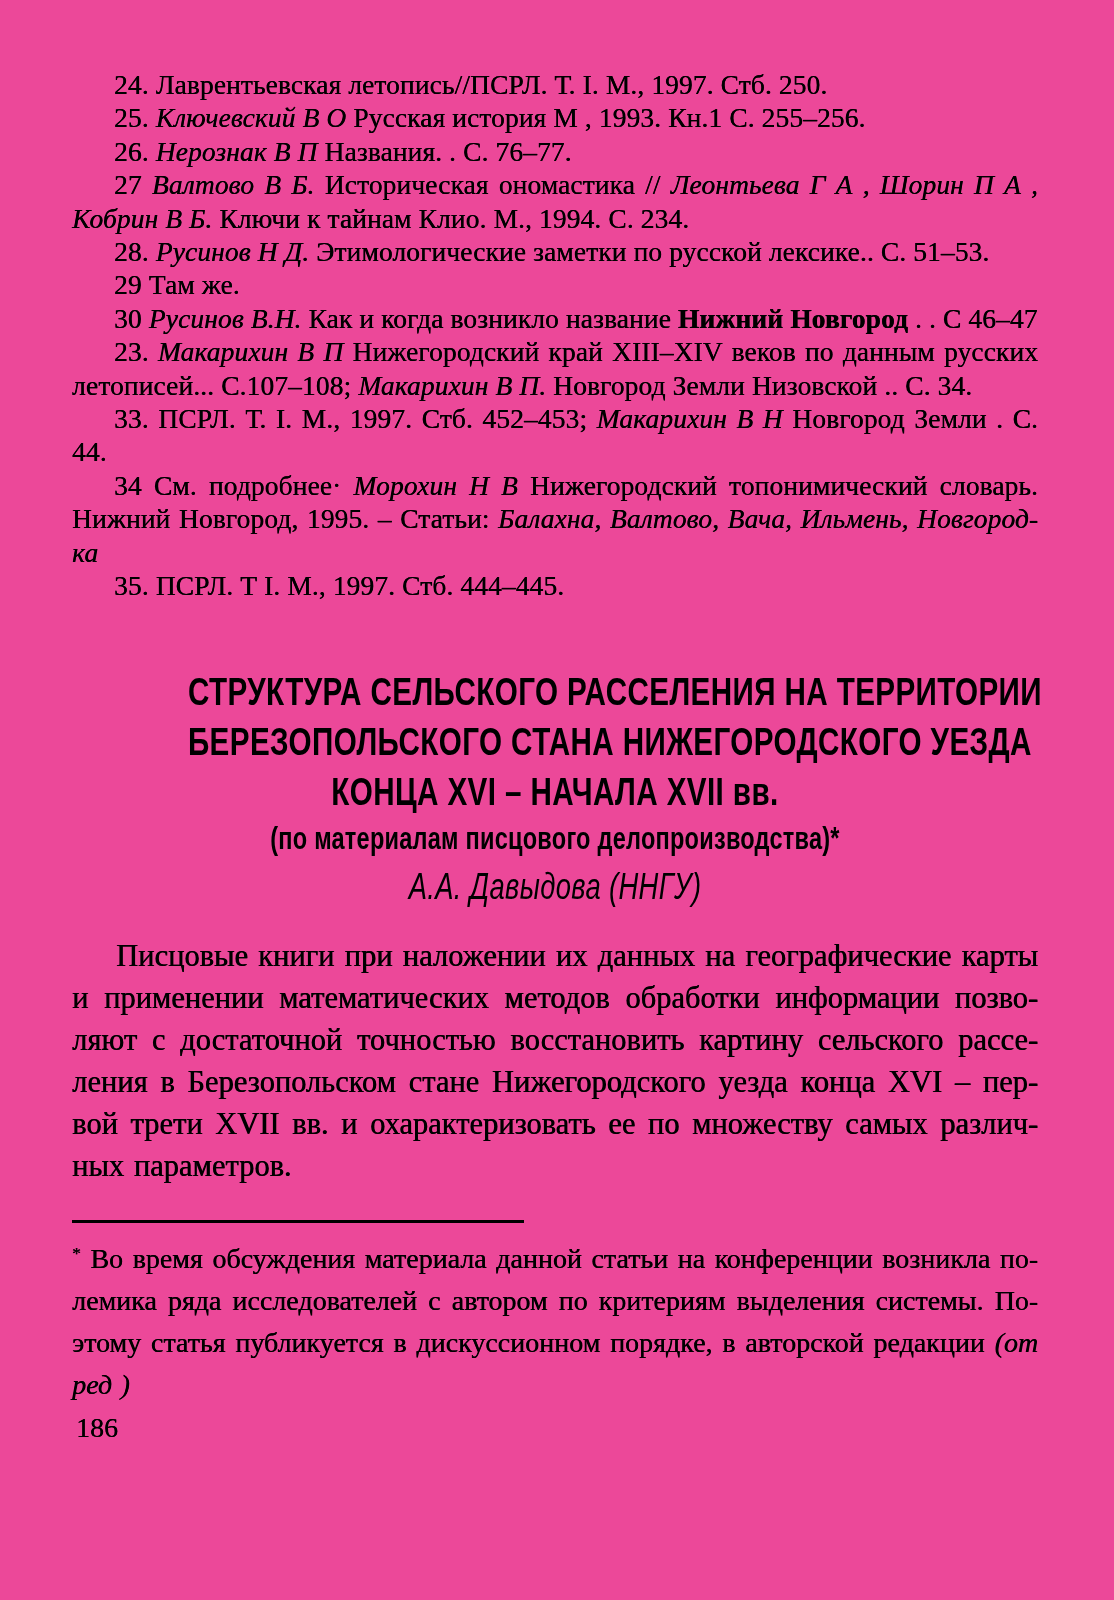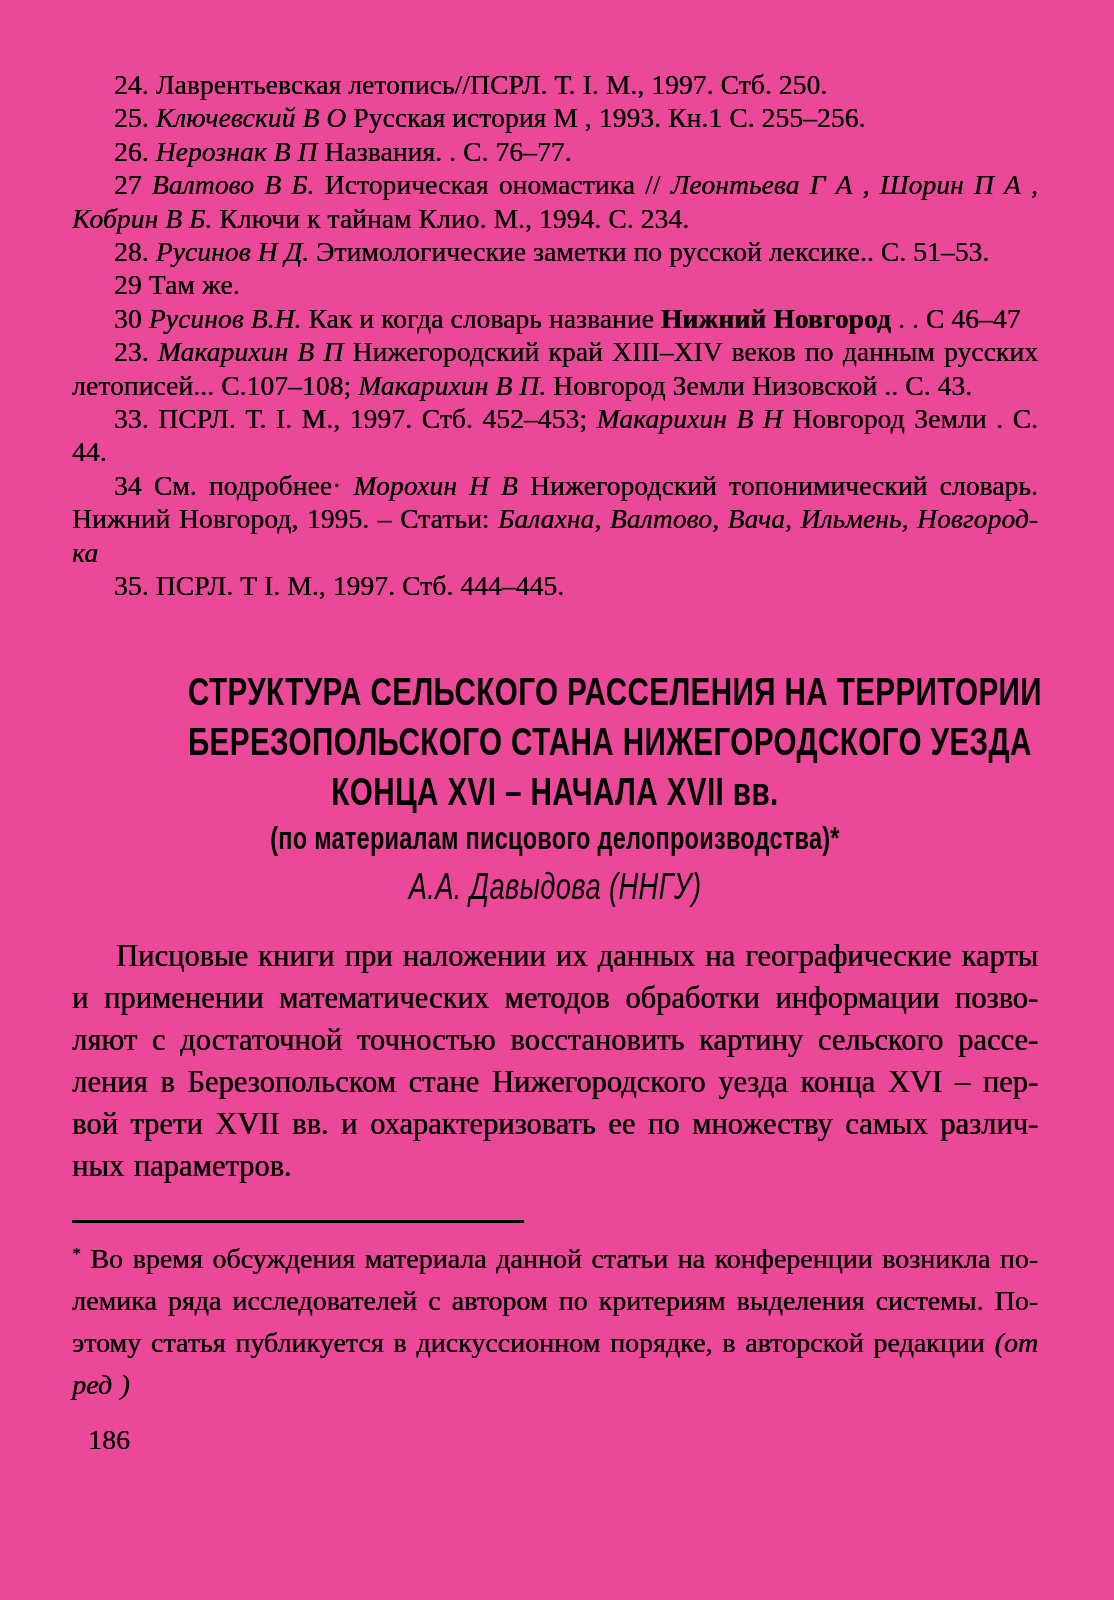--- a/index.html
+++ b/index.html
@@ -89,21 +89,21 @@
   }
   .footnote {
     margin: 15px 0 0 0;
     font-size: 28px;
     line-height: 42px;
     text-align: justify;
     text-shadow: 0.45px 0 0 currentColor;
     word-spacing: 1.5px;
   }
   .pageno {
-    margin: 16px;
+    margin: 4px;
     font-size: 28px;
     line-height: 36px;
     text-shadow: 0.35px 0 0 currentColor;
   }
 
   .it { font-style: italic; }
   .bd { font-weight: bold; }
   .sup {
     font-size: 0.62em;
     vertical-align: 0.5em;
@@ -116,22 +116,22 @@
 <div class="page">
   <div class="content">
 
     <div class="refs">
         <p><span>24. Лаврентьевская летопись//ПСРЛ. Т. I. М., 1997. Стб. 250.</span></p>
         <p><span>25. </span><span class="it">Ключевский В О</span><span>  Русская история  М , 1993. Кн.1  С. 255–256.</span></p>
         <p><span>26. </span><span class="it">Нерознак В П</span><span>  Названия. . С. 76–77.</span></p>
         <p><span>27  </span><span class="it">Валтово В Б.</span><span> Историческая ономастика // </span><span class="it">Леонтьева Г А , Шорин П А , Кобрин В Б.</span><span> Ключи к тайнам Клио. М., 1994. С. 234.</span></p>
         <p><span>28. </span><span class="it">Русинов Н Д.</span><span> Этимологические заметки по русской лексике..  С. 51–53.</span></p>
         <p><span>29  Там же.</span></p>
-        <p><span>30  </span><span class="it">Русинов В.Н.</span><span> Как и когда словарь название </span><span class="bd">Нижний Новгород</span><span> . . С 46–47</span></p>
-        <p><span>23. </span><span class="it">Макарихин В П</span><span>  Нижегородский край XIII–XIV веков по данным русских летописей... С.107–108; </span><span class="it">Макарихин В П.</span><span> Новгород Земли Низовской .. С. 43.</span></p>
+        <p><span>30  </span><span class="it">Русинов В.Н.</span><span> Как и когда возникло название </span><span class="bd">Нижний Новгород</span><span> . . С 46–47</span></p>
+        <p><span>23. </span><span class="it">Макарихин В П</span><span>  Нижегородский край XIII–XIV веков по данным русских летописей... С.107–108; </span><span class="it">Макарихин В П.</span><span> Новгород Земли Низовской .. С. 34.</span></p>
         <p><span>33. ПСРЛ. Т. I. М., 1997. Стб. 452–453; </span><span class="it">Макарихин В Н</span><span>  Новгород Земли . С. 44.</span></p>
         <p><span>34  См. подробнее· </span><span class="it">Морохин Н В</span><span>  Нижегородский топонимический словарь. Нижний Новгород, 1995. – Статьи: </span><span class="it">Балахна, Валтово, Вача, Ильмень, Новгород­ка</span></p>
         <p><span>35. ПСРЛ. Т  I. М., 1997. Стб. 444–445.</span></p>
       </div>
 
     <div class="title-block">
       <div class="title-line">СТРУКТУРА СЕЛЬСКОГО РАССЕЛЕНИЯ НА ТЕРРИТОРИИ</div>
       <div class="title-line">БЕРЕЗОПОЛЬСКОГО СТАНА НИЖЕГОРОДСКОГО УЕЗДА</div>
       <div class="title-line">КОНЦА XVI – НАЧАЛА XVII вв.</div>
       <div class="subtitle-line">(по материалам писцового делопроизводства)*</div>

